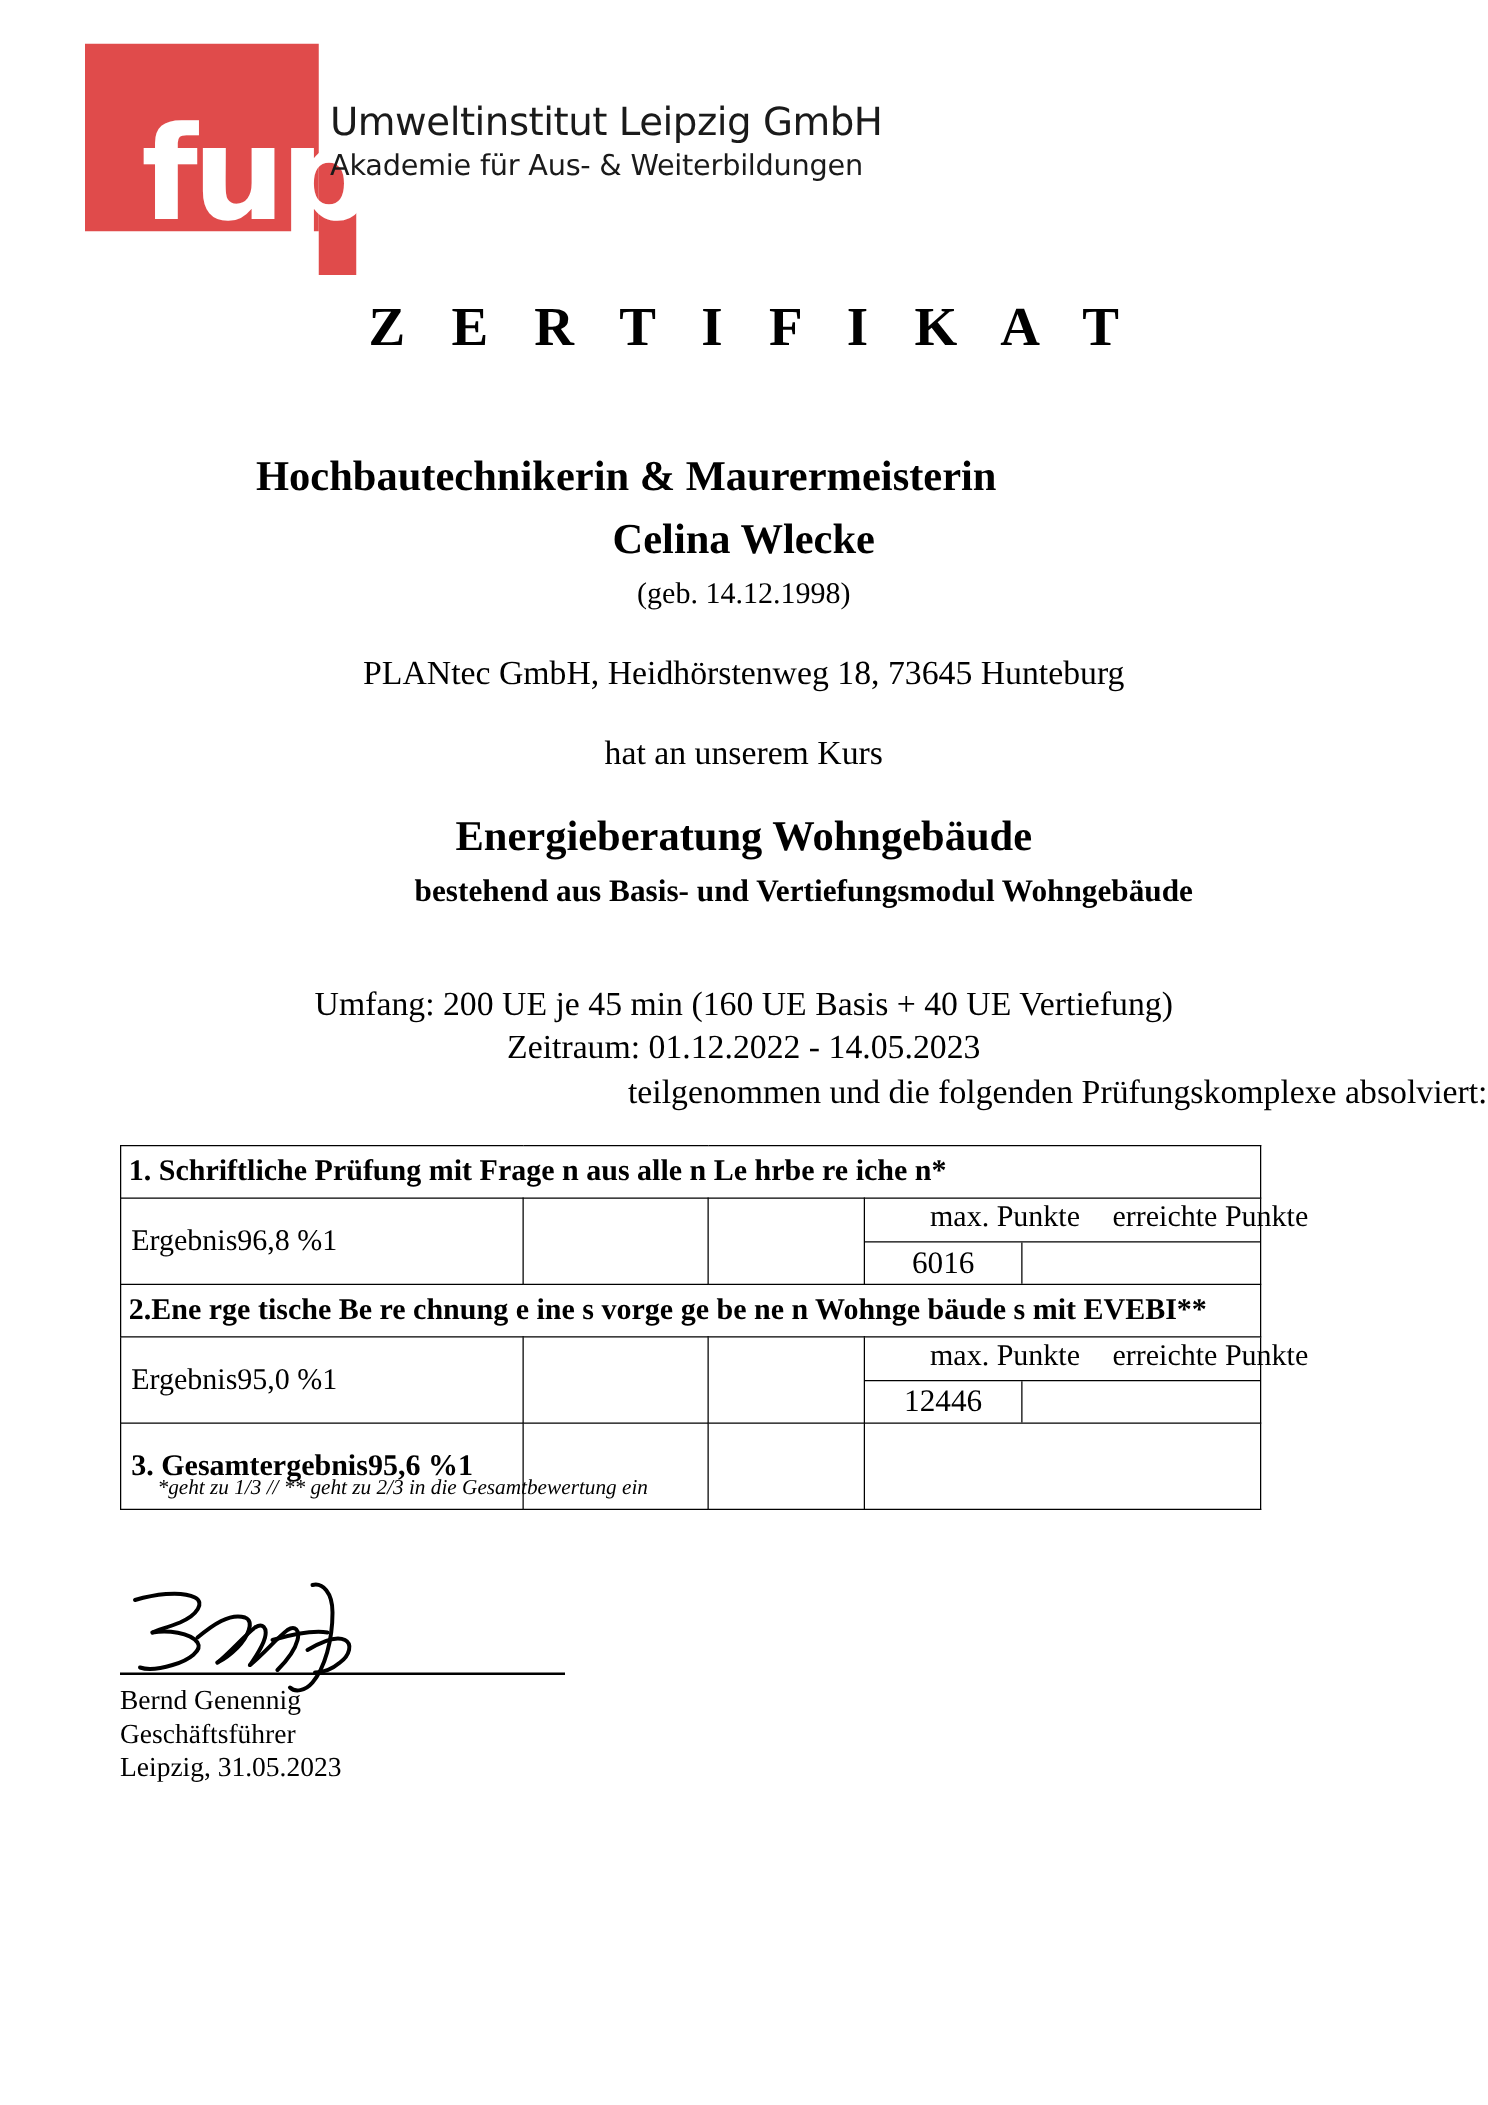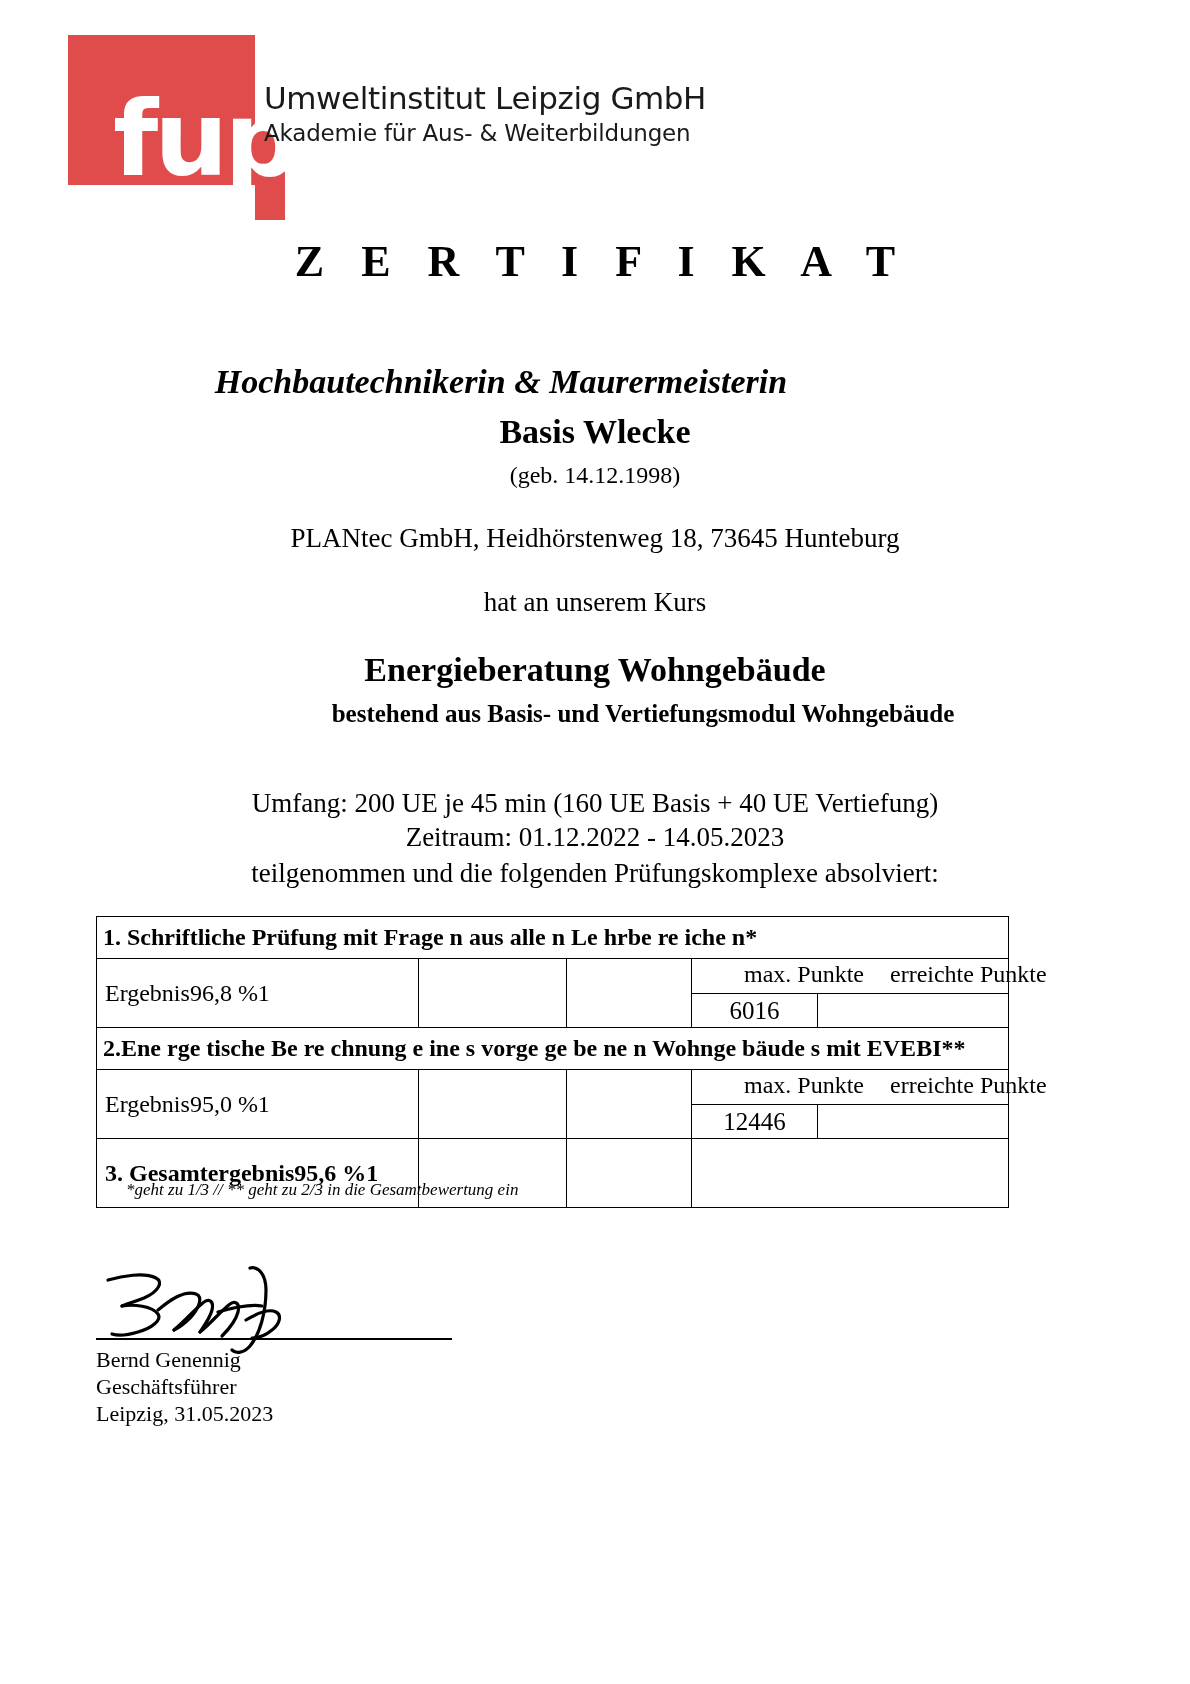--- a/index.html
+++ b/index.html
@@ -93,21 +93,20 @@
 
   #recipient-role {
     position: absolute;
     left: 0;
     top: 362px;
     width: 1002px;
     text-align: center;
     font-weight: bold;
     font-size: 34px;
     line-height: 40px;
-    font-style: italic;
   }
   #recipient-name {
     position: absolute;
     left: 0;
     top: 412px;
     width: 1190px;
     text-align: center;
     font-weight: bold;
     font-size: 34px;
     line-height: 40px;
@@ -176,21 +175,21 @@
     width: 1190px;
     text-align: center;
     font-size: 27px;
     line-height: 34px;
   }
   #completed-line {
     position: absolute;
     left: 0;
     top: 856px;
     width: 1190px;
-    text-align: center;
+    text-align: right;
     font-size: 27px;
     line-height: 34px;
   }
 
   
   #results-table {
     position: absolute;
     left: 96px;
     top: 916px;
     width: 912px;
@@ -309,21 +308,21 @@
   <div id="logo-fup">fup</div>
   <div id="logo-text">
     <div id="logo-line1">Umweltinstitut Leipzig GmbH</div>
     <div id="logo-line2">Akademie für Aus- &amp; Weiterbildungen</div>
   </div>
 </div>
 
 <div id="doc-title">Z E R T I F I K A T</div>
 
 <div id="recipient-role">Hochbautechnikerin &amp; Maurermeisterin</div>
-<div id="recipient-name">Basis Wlecke</div>
+<div id="recipient-name">Celina Wlecke</div>
 <div id="recipient-birth">(geb. 14.12.1998)</div>
 <div id="recipient-company">PLANtec GmbH, Heidhörstenweg 18, 73645 Hunteburg</div>
 
 <div id="attendance-line">hat an unserem Kurs</div>
 <div id="course-title">Energieberatung Wohngebäude</div>
 <div id="course-subtitle">bestehend aus Basis- und Vertiefungsmodul Wohngebäude</div>
 
 <div id="scope-line">Umfang: 200 UE je 45 min (160 UE Basis + 40 UE Vertiefung)</div>
 <div id="period-line">Zeitraum: 01.12.2022 - 14.05.2023</div>
 <div id="completed-line">teilgenommen und die folgenden Prüfungskomplexe absolviert:</div>

